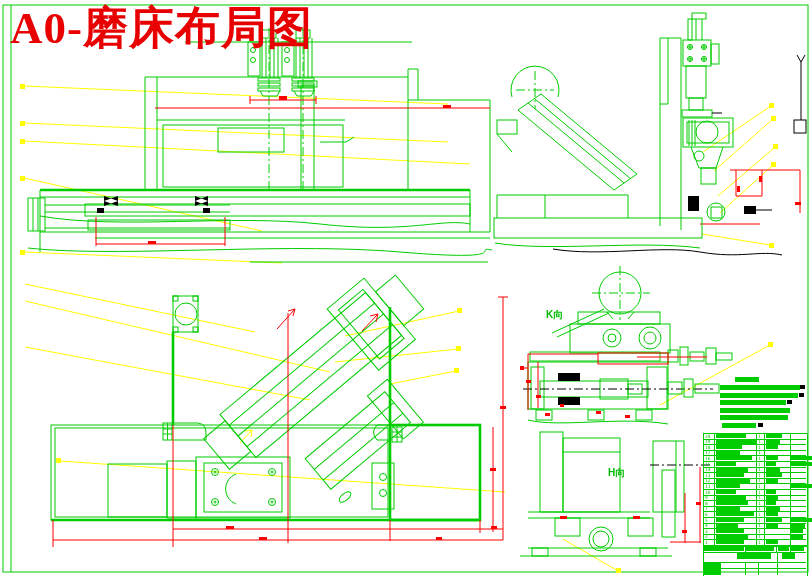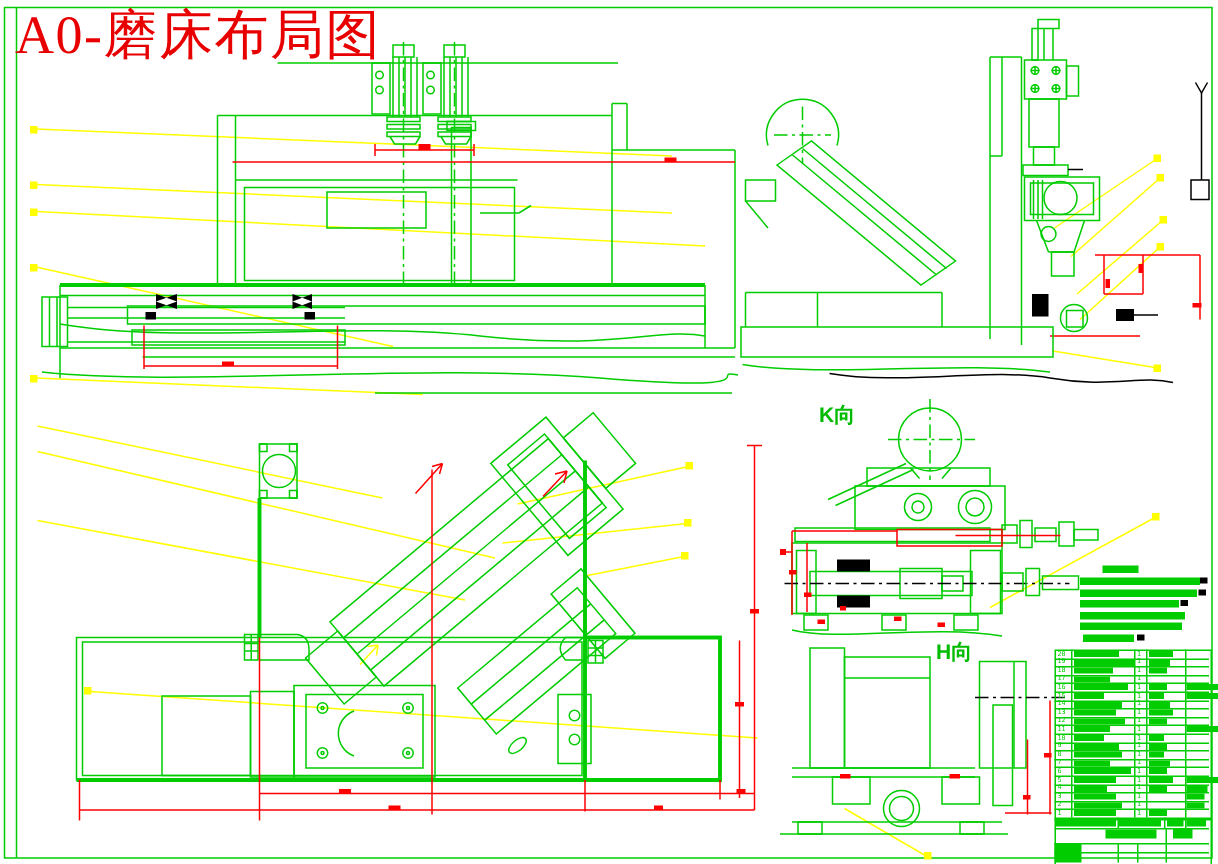--- a/index.html
+++ b/index.html
@@ -9,28 +9,28 @@
   .g{stroke:#00cc00;fill:none;stroke-width:1;}
   .g2{stroke:#00cc00;fill:none;stroke-width:2.6;}
   .r{stroke:#ff0000;fill:none;stroke-width:1;}
   .rf{fill:#ff0000;stroke:none;}
   .y{stroke:#ffff00;fill:none;stroke-width:1;}
   .yf{fill:#ffff00;stroke:none;}
   .k{stroke:#000000;fill:none;stroke-width:1;}
   .kf{fill:#000000;stroke:none;}
   .cl{stroke-dasharray:9 3 2 3;}
   #title{position:absolute;left:10px;top:4px;font-family:"Liberation Serif",serif;
-         font-weight:normal;font-size:36px;line-height:1.1;color:#e80000;letter-spacing:1px;
+         font-weight:bold;font-size:45px;line-height:1.1;color:#e80000;letter-spacing:1px;
          white-space:nowrap;}
   #caption{position:absolute;left:328px;top:266px;font-family:"Liberation Serif",serif;
          font-size:24px;color:#000;letter-spacing:7px;font-weight:bold;white-space:nowrap;}
-  .viewlabel{position:absolute;font-size:14px;color:#00bb00;font-weight:bold;
-         font-family:"Liberation Sans",sans-serif;white-space:nowrap;}
+  .viewlabel{position:absolute;font-size:10px;color:#00bb00;font-weight:bold;
+         font-family:"Liberation Sans",sans-serif;white-space:nowrap;margin-top:40px;}
   #klabel{left:546px;top:268px;}
-  #hlabel{left:624px;top:426px;}
+  #hlabel{left:608px;top:426px;}
   .bar{position:absolute;}
   .tbox{position:absolute;}
   .tbl-line{position:absolute;background:#00cc00;}
   .tbl-num{position:absolute;font-size:4.5px;line-height:5px;color:#00cc00;
            font-family:"DejaVu Sans Mono",monospace;}
 </style>
 </head>
 <body>
 
 <div id="page">

